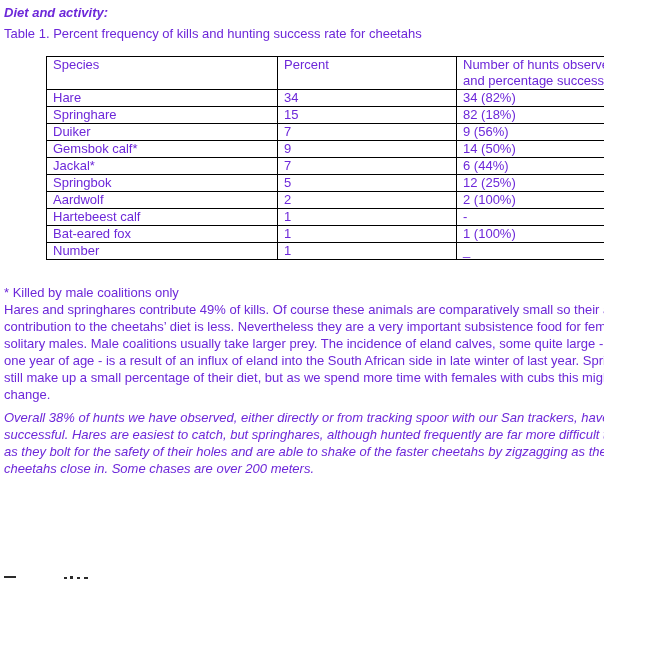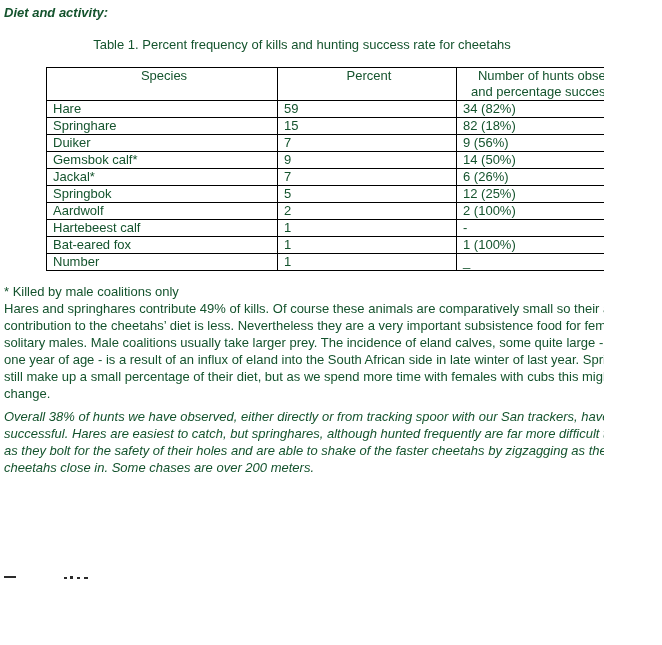--- a/index.html
+++ b/index.html
@@ -2,55 +2,55 @@
 <html><head>
 <meta charset="utf-8">
 <style>
   html, body { margin: 0; padding: 0; background: #fff; }
   .page {
     position: relative;
     width: 604px;
     height: 645px;
     box-sizing: border-box;
     background: #ffffff;
-    color: #14532d;
+    color: #6d28d9;
     font-family: "Liberation Sans", sans-serif;
     font-size: 13px;
     line-height: 17px;
     padding: 4px 4px 0 4px;
     overflow: hidden;
   }
   .pre { white-space: pre; }
   .heading {
     font-weight: bold;
     font-style: italic;
   }
-  .caption { margin-top: 15px; text-align: center; }
+  .caption { margin-top: 4px; }
   table.kills-table {
     border-collapse: collapse;
     table-layout: fixed;
     width: 575px;
     margin: 14px 0 0 42px;
     font-size: 13px;
   }
   table.kills-table th, table.kills-table td {
     border: 1px solid #000;
     font-weight: normal;
     text-align: left;
     vertical-align: top;
     padding: 0 2px 0 6px;
     height: 16px;
     line-height: 16px;
     overflow: hidden;
   }
-  table.kills-table thead th { height: 32px; text-align: center; }
+  table.kills-table thead th { height: 32px; }
   .col-species { width: 222px; }
   .col-percent { width: 170px; }
   .col-hunts   { width: 183px; }
-  .footnote { margin-top: 12px; }
+  .footnote { margin-top: 24px; }
   .body-para { }
   .body-para.joined { margin-top: 6px; font-style: italic; }
   .frag {
     position: absolute;
     background: #2b2b2b;
   }
   .frag-a { left: 4px;  top: 576px; width: 12px; height: 2px; }
   .frag-b { left: 64px; top: 577px; width: 3px;  height: 2px; }
   .frag-c { left: 70px; top: 576px; width: 3px;  height: 3px; }
   .frag-d { left: 77px; top: 577px; width: 3px;  height: 2px; }
@@ -71,42 +71,42 @@
       <tr>
         <th class="col-species">Species</th>
         <th class="col-percent">Percent</th>
         <th class="col-hunts pre">Number of hunts observed
 and percentage success rate</th>
       </tr>
     </thead>
     <tbody>
       <tr>
         <td>Hare</td>
-        <td>59</td>
+        <td>34</td>
         <td>34 (82%)</td>
       </tr>
       <tr>
         <td>Springhare</td>
         <td>15</td>
         <td>82 (18%)</td>
       </tr>
       <tr>
         <td>Duiker</td>
         <td>7</td>
         <td>9 (56%)</td>
       </tr>
       <tr>
         <td>Gemsbok calf*</td>
         <td>9</td>
         <td>14 (50%)</td>
       </tr>
       <tr>
         <td>Jackal*</td>
         <td>7</td>
-        <td>6 (26%)</td>
+        <td>6 (44%)</td>
       </tr>
       <tr>
         <td>Springbok</td>
         <td>5</td>
         <td>12 (25%)</td>
       </tr>
       <tr>
         <td>Aardwolf</td>
         <td>2</td>
         <td>2 (100%)</td>

